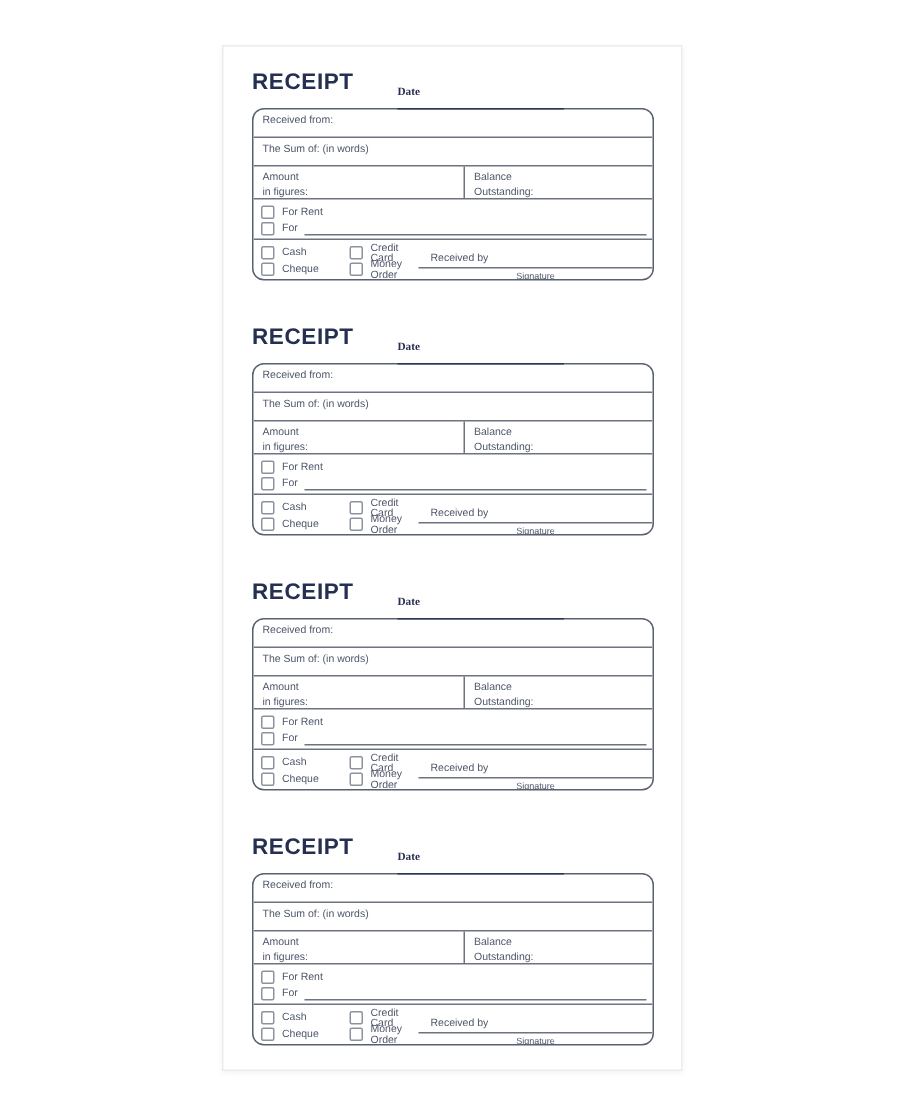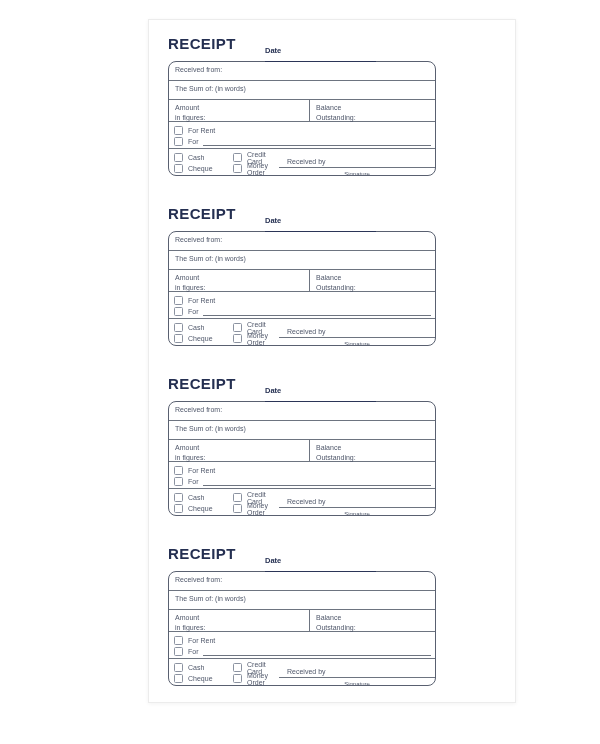--- a/index.html
+++ b/index.html
@@ -11,22 +11,22 @@
   .canvas {
     position: relative;
     width: 600px;
     height: 744px;
     background: #ffffff;
     overflow: hidden;
   }
   .sheet {
     position: absolute;
     left: 148px;
-    top: 19px;
-    width: 368px;
+    top: 30px;
+    width: 307px;
     height: 684px;
     background: #ffffff;
     border: 1px solid #ececec;
     box-shadow: 0 1px 4px rgba(0,0,0,0.05);
     box-sizing: border-box;
     padding: 16px 18px 12px 19px;
   }
   .receipt { margin-bottom: 30px; }
   .receipt-header {
     position: relative;
@@ -49,20 +49,21 @@
     top: 3px;
     width: 111px;
     border-bottom: 1.2px solid #2b3557;
     padding-bottom: 4px;
   }
   .date-label {
     font-size: 7.5px;
     font-weight: 700;
     color: #242f51;
     line-height: 1;
+    font-family: Liberation Serif, serif;
   }
   .box {
     width: 268px;
     height: 115px;
     border: 1.4px solid #596070;
     border-radius: 8px;
     box-sizing: border-box;
     color: #4f576a;
     font-size: 7px;
     background: #ffffff;

